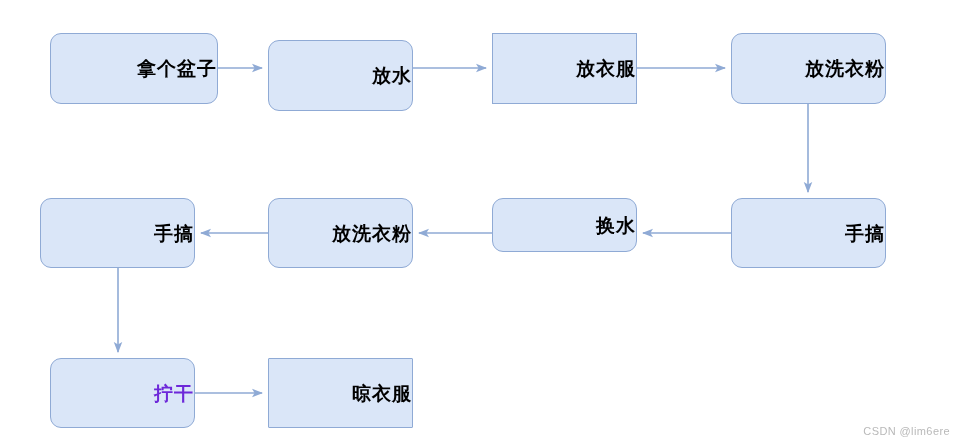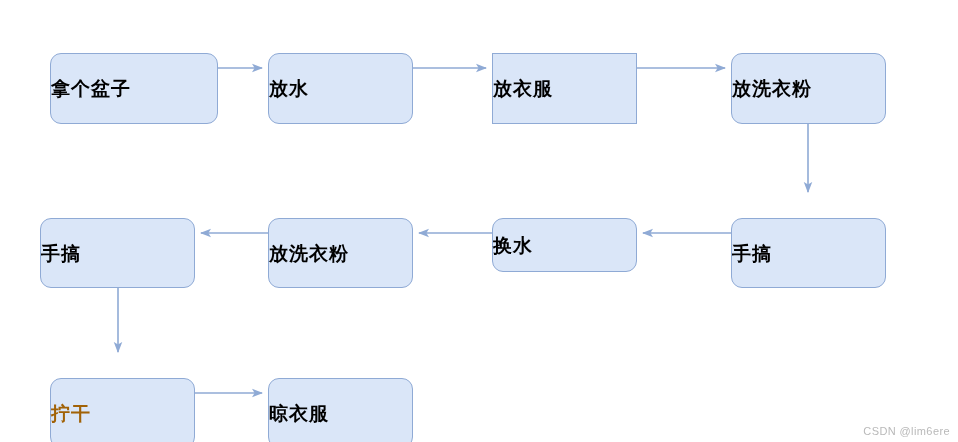--- a/index.html
+++ b/index.html
@@ -22,27 +22,26 @@
     left: 0;
     top: 0;
     width: 958px;
     height: 442px;
   }
   .node {
     position: absolute;
     box-sizing: border-box;
     display: flex;
     align-items: center;
-    justify-content: flex-start;
+    justify-content: flex-end;
     border-radius: 11px;
     font-weight: bold;
     letter-spacing: 1px;
     color: #000000;
     white-space: nowrap;
-    margin-top: 20px;
   }
   .node-label {
     display: block;
     line-height: 1;
   }
   #watermark {
     position: absolute;
     right: 8px;
     bottom: 5px;
     font-size: 11px;
@@ -70,44 +69,44 @@
       <polyline points="492,233 419,233" fill="none" stroke="#8faad5" stroke-width="1.6" marker-end="url(#arrowhead)"></polyline>
       <polyline points="268,233 201,233" fill="none" stroke="#8faad5" stroke-width="1.6" marker-end="url(#arrowhead)"></polyline>
       <polyline points="118,268 118,352" fill="none" stroke="#8faad5" stroke-width="1.6" marker-end="url(#arrowhead)"></polyline>
       <polyline points="195,393 262,393" fill="none" stroke="#8faad5" stroke-width="1.6" marker-end="url(#arrowhead)"></polyline>
     </svg>
 
   <div id="nodes-layer">
       <div class="node" style="left: 50px; top: 33px; width: 168px; height: 71px; background: rgb(218, 230, 248); border: 1.4px solid rgb(143, 170, 213); border-radius: 11px; color: rgb(0, 0, 0); font-size: 19px;">
         <span class="node-label">拿个盆子</span>
       </div>
-      <div class="node" style="left: 268px; top: 33px; width: 145px; height: 71px; background: rgb(218, 230, 248); border: 1.4px solid rgb(143, 170, 213); border-radius: 11px; color: rgb(0, 0, 0); font-size: 19px;">
+      <div class="node" style="left: 268px; top: 40px; width: 145px; height: 71px; background: rgb(218, 230, 248); border: 1.4px solid rgb(143, 170, 213); border-radius: 11px; color: rgb(0, 0, 0); font-size: 19px;">
         <span class="node-label">放水</span>
       </div>
       <div class="node" style="left: 492px; top: 33px; width: 145px; height: 71px; background: rgb(218, 230, 248); border: 1.4px solid rgb(143, 170, 213); border-radius: 0; color: rgb(0, 0, 0); font-size: 19px;">
         <span class="node-label">放衣服</span>
       </div>
       <div class="node" style="left: 731px; top: 33px; width: 155px; height: 71px; background: rgb(218, 230, 248); border: 1.4px solid rgb(143, 170, 213); border-radius: 11px; color: rgb(0, 0, 0); font-size: 19px;">
         <span class="node-label">放洗衣粉</span>
       </div>
       <div class="node" style="left: 731px; top: 198px; width: 155px; height: 70px; background: rgb(218, 230, 248); border: 1.4px solid rgb(143, 170, 213); border-radius: 11px; color: rgb(0, 0, 0); font-size: 19px;">
         <span class="node-label">手搞</span>
       </div>
       <div class="node" style="left: 492px; top: 198px; width: 145px; height: 54px; background: rgb(218, 230, 248); border: 1.4px solid rgb(143, 170, 213); border-radius: 11px; color: rgb(0, 0, 0); font-size: 19px;">
         <span class="node-label">换水</span>
       </div>
       <div class="node" style="left: 268px; top: 198px; width: 145px; height: 70px; background: rgb(218, 230, 248); border: 1.4px solid rgb(143, 170, 213); border-radius: 11px; color: rgb(0, 0, 0); font-size: 19px;">
         <span class="node-label">放洗衣粉</span>
       </div>
       <div class="node" style="left: 40px; top: 198px; width: 155px; height: 70px; background: rgb(218, 230, 248); border: 1.4px solid rgb(143, 170, 213); border-radius: 11px; color: rgb(0, 0, 0); font-size: 19px;">
         <span class="node-label">手搞</span>
       </div>
-      <div class="node" style="left: 50px; top: 358px; width: 145px; height: 70px; background: rgb(218, 230, 248); border: 1.4px solid rgb(143, 170, 213); border-radius: 11px; color: #a16207; font-size: 19px;">
+      <div class="node" style="left: 50px; top: 358px; width: 145px; height: 70px; background: rgb(218, 230, 248); border: 1.4px solid rgb(143, 170, 213); border-radius: 11px; color: #6d28d9; font-size: 19px;">
         <span class="node-label">拧干</span>
       </div>
-      <div class="node" style="left: 268px; top: 358px; width: 145px; height: 70px; background: rgb(218, 230, 248); border: 1.4px solid rgb(143, 170, 213); border-radius: 11px; color: rgb(0, 0, 0); font-size: 19px;">
+      <div class="node" style="left: 268px; top: 358px; width: 145px; height: 70px; background: rgb(218, 230, 248); border: 1.4px solid rgb(143, 170, 213); border-radius: 1px; color: rgb(0, 0, 0); font-size: 19px;">
         <span class="node-label">晾衣服</span>
       </div>
     </div>
 
   <div id="watermark" style="color: rgb(185, 185, 185);">CSDN @lim6ere</div>
 
 </div>
 
 </body></html>

